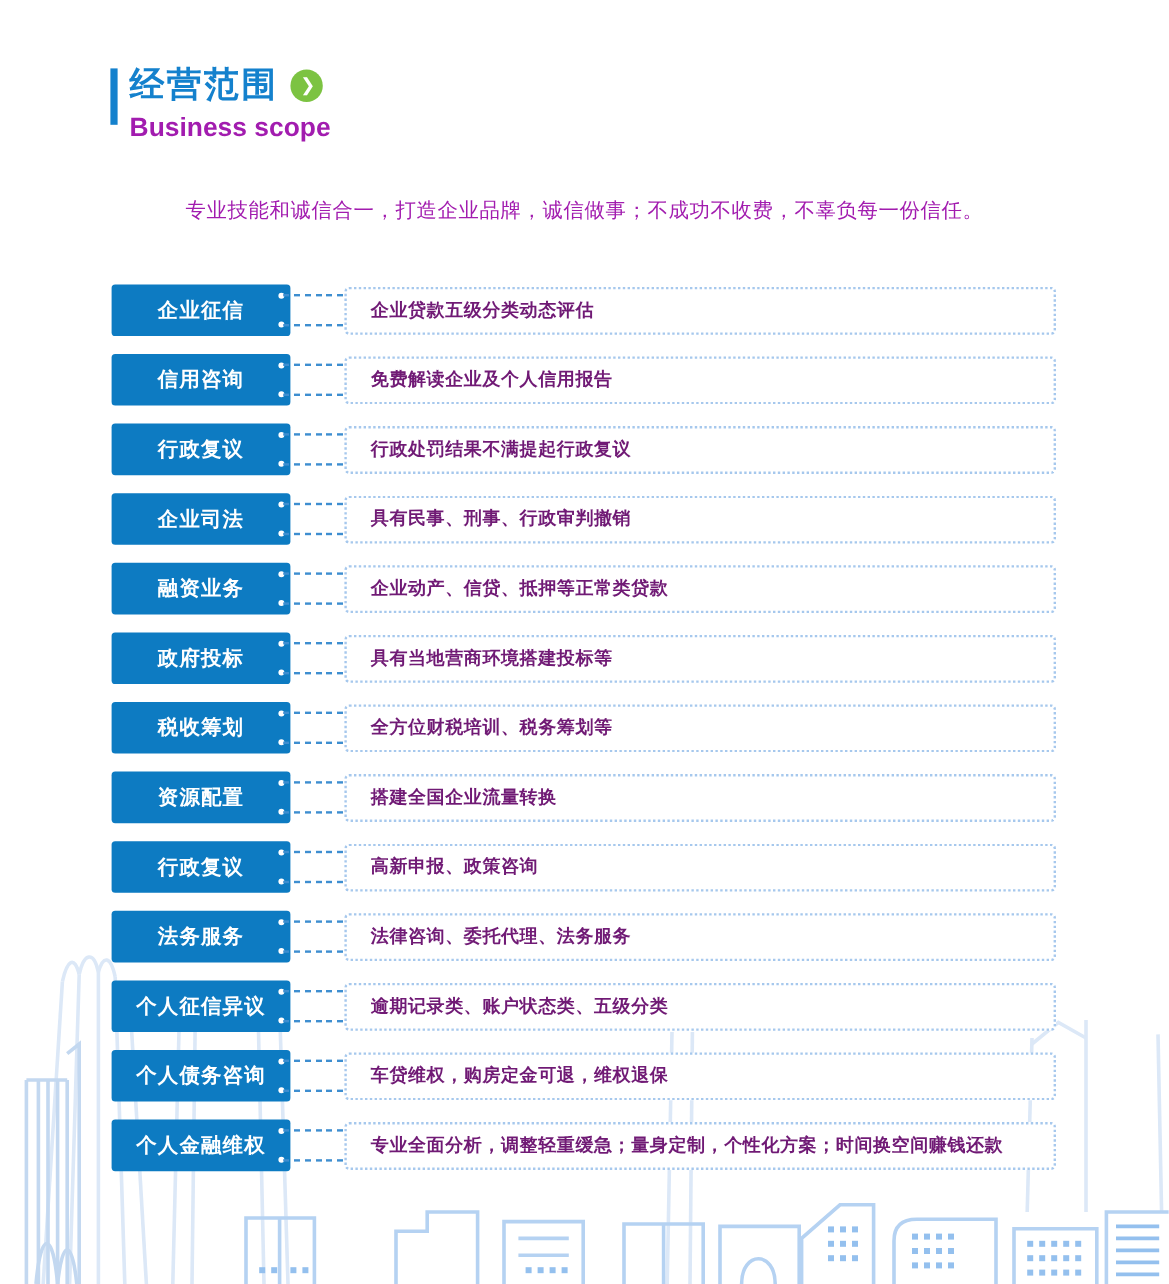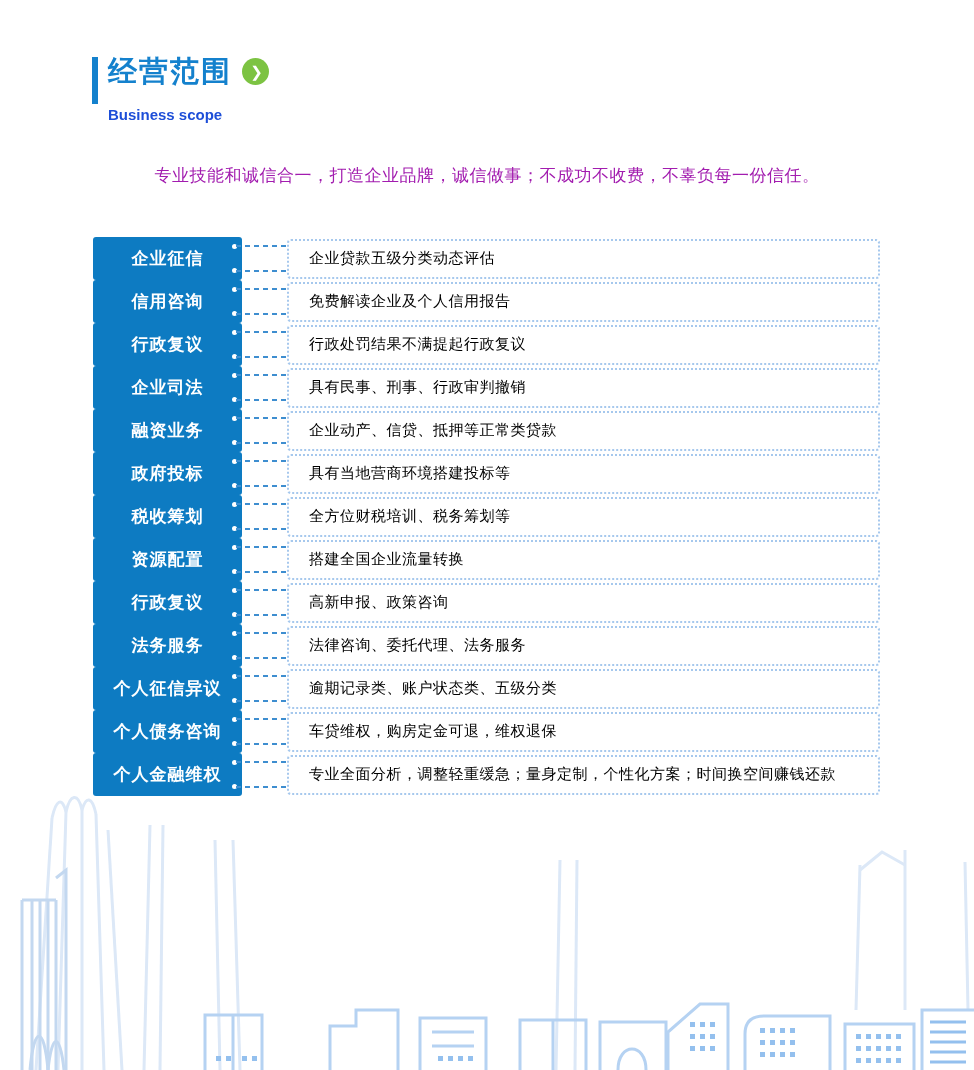--- a/index.html
+++ b/index.html
@@ -33,35 +33,35 @@
     color: #1481cd; font-size: 29px; font-weight: bold; letter-spacing: 2px; line-height: 32px;
   }
   .arrow-circle {
     width: 27px; height: 27px; border-radius: 50%;
     background: #7cc342; margin-left: 10px;
     display: flex; align-items: center; justify-content: center;
     color: #ffffff; font-size: 15px; font-weight: bold; line-height: 1;
     padding-left: 2px;
   }
   .title-en {
-    color: #1d4ed8; font-size: 15px; font-weight: bold; margin-top: 19px;
+    color: #a21caf; font-size: 22px; font-weight: bold; margin-top: 6px;
   }
 
   
   .tagline {
     position: absolute; top: 164px; left: 0; width: 100%;
     text-align: center;
     color: #a21caf; font-size: 17px; font-weight: 500; letter-spacing: 0.5px;
   }
 
   
   .rows {
     position: absolute; left: 93px; top: 237px;
     width: 787px;
-    display: flex; flex-direction: column; 
+    display: flex; flex-direction: column; gap: 15px;
   }
   .service-row { display: flex; align-items: center; height: 43px; }
   .label-btn {
     position: relative;
     width: 149px; height: 43px; flex: 0 0 149px;
     background: #0d7bc2;
     border-radius: 3px;
     display: flex; align-items: center; justify-content: center;
     color: #ffffff; font-size: 17px; font-weight: bold; letter-spacing: 1px;
     cursor: pointer;
@@ -79,21 +79,21 @@
   }
   .dash-top { top: 8px; }
   .dash-bottom { bottom: 8px; }
   .desc-box {
     flex: 1 1 auto; height: 40px;
     border: 2px dotted #a6c8ed;
     border-radius: 4px;
     background: #ffffff;
     display: flex; align-items: center;
     padding-left: 20px;
-    color: #000000; font-size: 15px; font-weight: 400; letter-spacing: 0.5px; text-align: right;
+    color: #701a75; font-size: 15px; font-weight: 700; letter-spacing: 0.5px; text-align: right;
   }
 </style>
 </head>
 <body>
 
 <div class="page">
 
   <svg class="skyline" viewBox="0 0 974 300" fill="none" xmlns="http://www.w3.org/2000/svg">
     <g stroke="#dce8f7" stroke-width="3">
 

